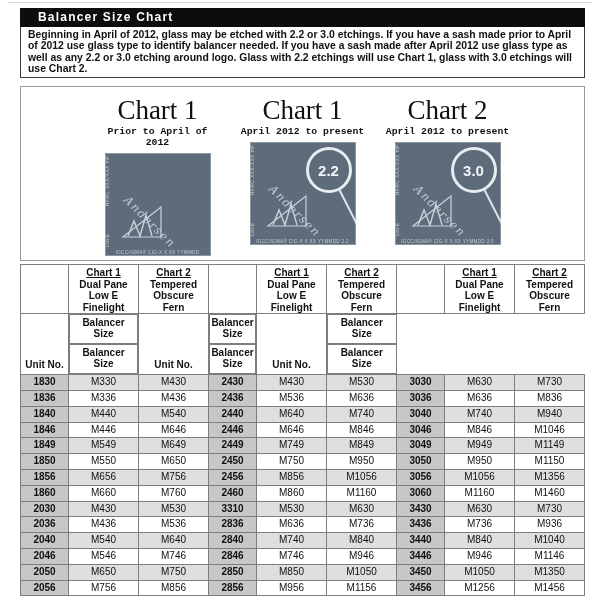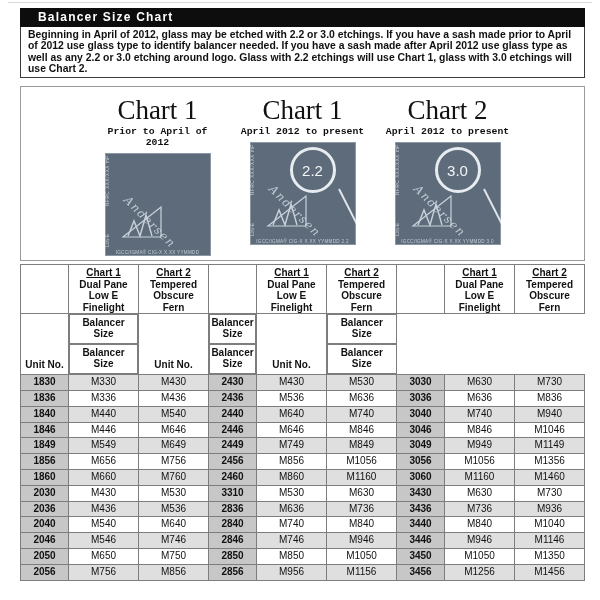--- a/index.html
+++ b/index.html
@@ -23,23 +23,23 @@
   .etch-vtext{position:absolute;left:0px;top:2px;writing-mode:vertical-rl;
     transform:rotate(180deg);font-size:4.6px;letter-spacing:.6px;color:#c6cfd8;white-space:nowrap;}
   .etch-lowe{position:absolute;left:0px;bottom:9px;writing-mode:vertical-rl;
     transform:rotate(180deg);font-size:4.6px;color:#c6cfd8;}
   .etch-brand{position:absolute;left:26px;top:40px;transform:rotate(45deg);
     transform-origin:left top;font-family:"DejaVu Serif",serif;font-style:italic;
     font-size:11.5px;letter-spacing:1.5px;color:#ccd5de;opacity:.9;white-space:nowrap;}
   .etch-tri{position:absolute;left:16px;top:52px;}
   .etch-bottom{position:absolute;bottom:1px;left:0;width:100%;text-align:center;
     font-size:4.6px;letter-spacing:.3px;color:#c6cfd8;white-space:nowrap;}
-  .badge{position:absolute;top:5px;right:20px;width:40px;height:40px;border:3px solid #e7ecf1;
+  .badge{position:absolute;top:5px;right:4px;width:40px;height:40px;border:3px solid #e7ecf1;
     border-radius:50%;display:flex;align-items:center;justify-content:center;
-    font-size:15px;font-weight:normal;color:#f2f5f8;}
+    font-size:15px;font-weight:bold;color:#f2f5f8;}
   .badge-handle{position:absolute;top:47px;right:16px;width:2px;height:52px;
     background:#dfe5eb;transform-origin:top center;transform:rotate(-27deg);}
   
   table.btable{border-collapse:collapse;table-layout:fixed;width:565px;margin-top:3px;
     font-size:10px;color:#111;}
   .btable th,.btable td{border:1px solid #7d7d7d;text-align:center;padding:0;overflow:hidden;}
   .btable thead th{background:#fff;font-weight:bold;font-size:10px;line-height:11.5px;
     vertical-align:top;padding-top:2px;}
   .btable thead tr.h2 th{vertical-align:bottom;padding-bottom:4px;line-height:11px;}
   .chart-link{text-decoration:underline;display:block;}
@@ -237,20 +237,31 @@
           <td class="val">M549</td>
           <td class="val">M649</td>
           <td class="unit">2449</td>
           <td class="val">M749</td>
           <td class="val">M849</td>
           <td class="unit">3049</td>
           <td class="val">M949</td>
           <td class="val">M1149</td>
         </tr>
         <tr>
+          <td class="unit">1850</td>
+          <td class="val">M550</td>
+          <td class="val">M650</td>
+          <td class="unit">2450</td>
+          <td class="val">M750</td>
+          <td class="val">M950</td>
+          <td class="unit">3050</td>
+          <td class="val">M950</td>
+          <td class="val">M1150</td>
+        </tr>
+        <tr>
           <td class="unit">1856</td>
           <td class="val">M656</td>
           <td class="val">M756</td>
           <td class="unit">2456</td>
           <td class="val">M856</td>
           <td class="val">M1056</td>
           <td class="unit">3056</td>
           <td class="val">M1056</td>
           <td class="val">M1356</td>
         </tr>

